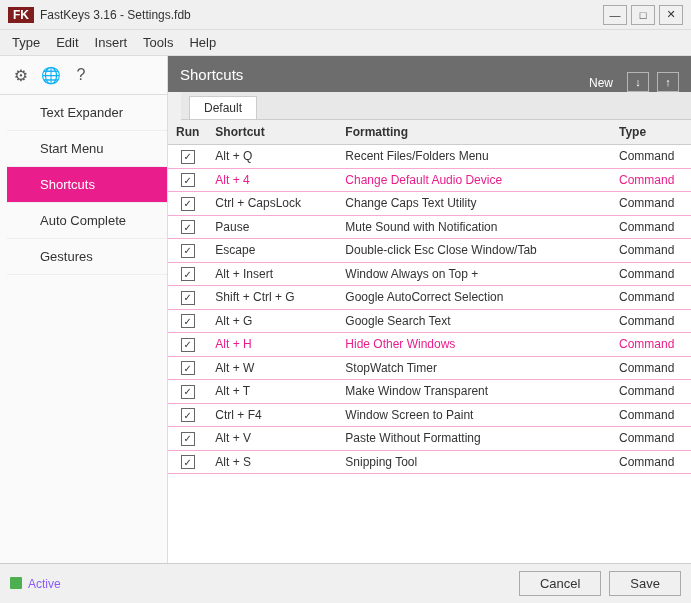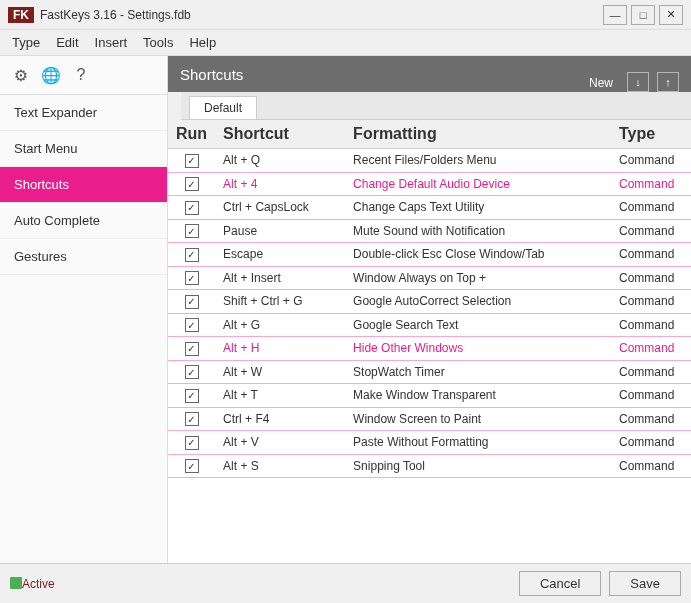--- a/index.html
+++ b/index.html
@@ -102,25 +102,26 @@
       height: 22px;
       display: flex;
       align-items: center;
       justify-content: center;
       cursor: pointer;
       color: #555;
       font-size: 16px;
     }
 
     .sidebar-nav-item {
-      padding: 10px 14px;
+      padding: 10px 33px;
       cursor: pointer;
       color: #333;
       font-size: 13px;
       border-bottom: 1px solid #eee;
+      margin-left: 7px;
     }
     .sidebar-nav-item.active {
       background: #e91e8c;
       color: white;
     }
 
     
     .content-area {
       flex: 1;
       display: flex;
@@ -199,21 +200,21 @@
     table {
       width: 100%;
       border-collapse: collapse;
     }
     thead th {
       background: #f0f0f0;
       border-bottom: 1px solid #ccc;
       padding: 5px 8px;
       text-align: left;
       font-weight: 600;
-      font-size: 16px;
+      font-size: 12px;
       color: #333;
       position: sticky;
       top: 0;
     }
     thead th:first-child { width: 30px; }
     thead th:nth-child(2) { width: 130px; }
     thead th:nth-child(3) { }
     thead th:nth-child(4) { width: 80px; }
 
     tbody tr {
@@ -258,22 +259,23 @@
       border-top: 1px solid #ccc;
       display: flex;
       align-items: center;
       justify-content: space-between;
       padding: 6px 10px;
       height: 40px;
     }
     .status-indicator {
       display: flex;
       align-items: flex-start;
-      font-size: 12px;
-      color: #7f1d1d;
+      gap: 6px;
+      font-size: 12px;
+      color: #8b5cf6;
     }
     .status-dot {
       width: 12px;
       height: 12px;
       background: #4caf50;
       border-radius: 1px;
     }
     .status-bar-buttons {
       display: flex;
       gap: 8px;

